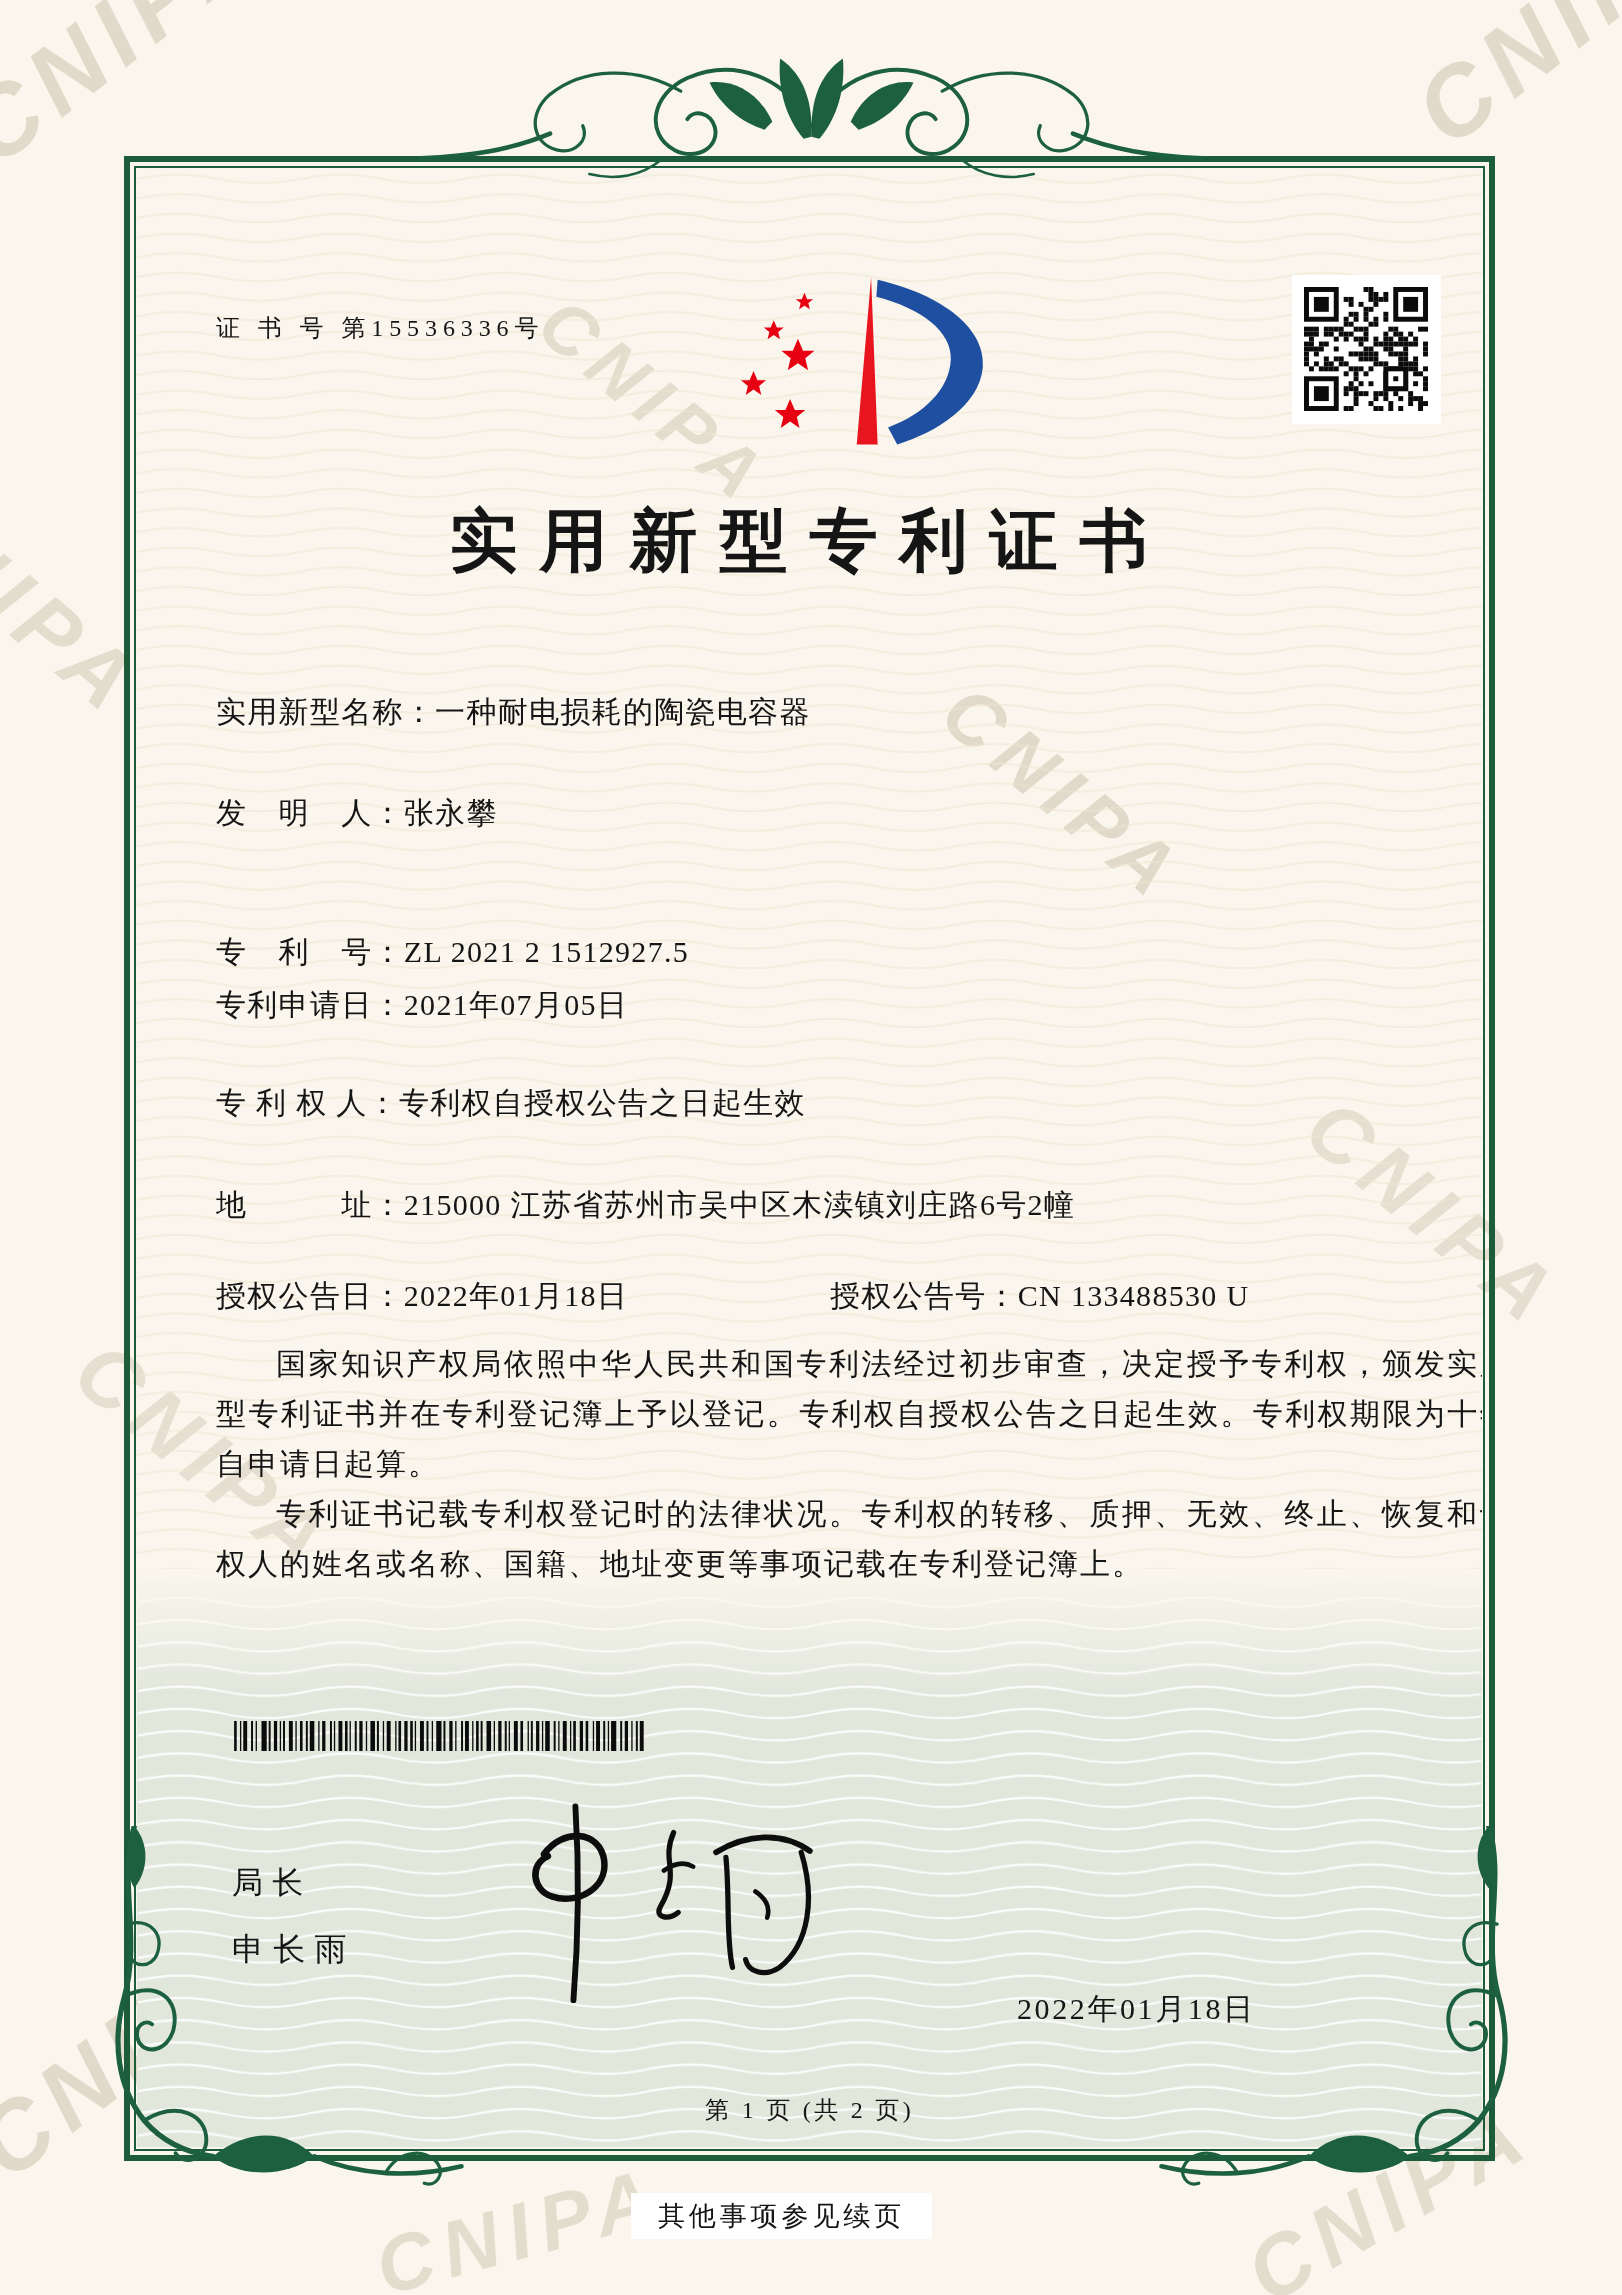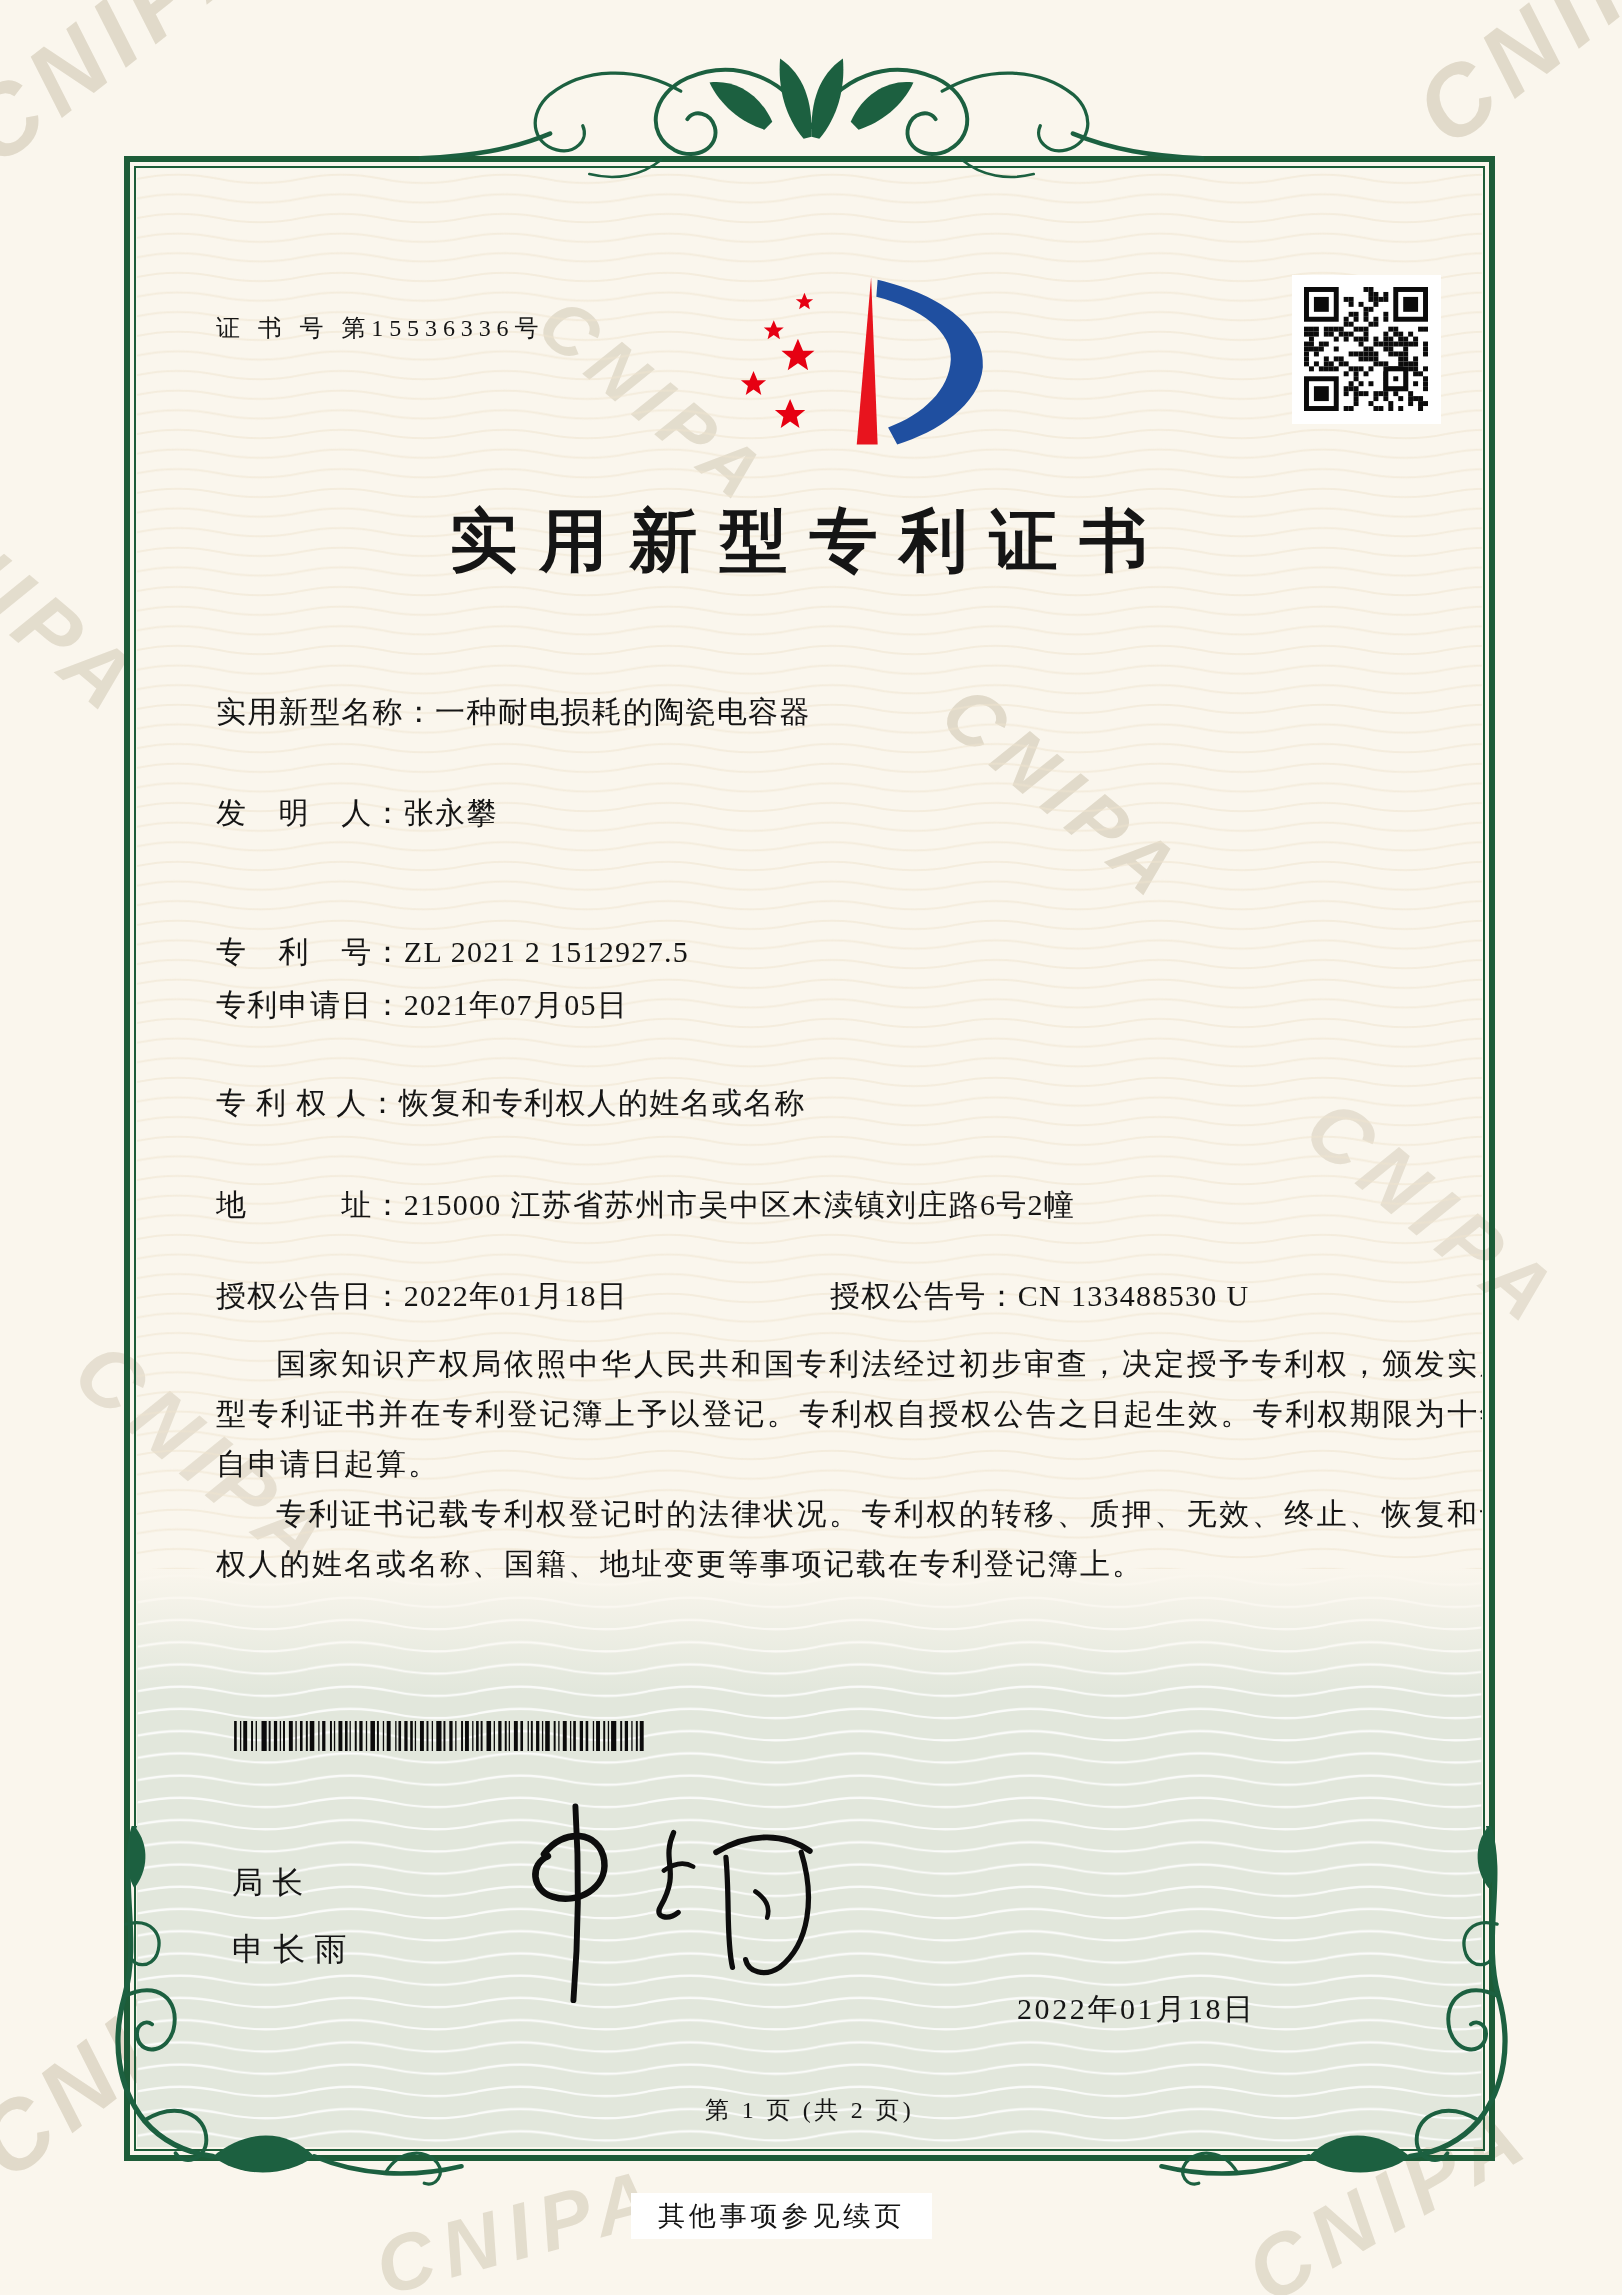--- a/index.html
+++ b/index.html
@@ -330,21 +330,21 @@
           </svg>
       </div>
 
       <div class="title">实用新型专利证书</div>
 
       <div id="fieldrows">
           <div class="frow" style="top: 523px;"><span class="lab">实用新型名称：</span><span>一种耐电损耗的陶瓷电容器</span></div>
           <div class="frow" style="top: 624px;"><span class="lab">发　明　人：</span><span>张永攀</span></div>
           <div class="frow" style="top: 763px;"><span class="lab">专　利　号：</span><span>ZL 2021 2 1512927.5</span></div>
           <div class="frow" style="top: 816px;"><span class="lab">专利申请日：</span><span>2021年07月05日</span></div>
-          <div class="frow" style="top: 914px;"><span class="lab">专 利 权 人：</span><span>恢复和专利权人的姓名或名称</span></div>
+          <div class="frow" style="top: 914px;"><span class="lab">专 利 权 人：</span><span>专利权自授权公告之日起生效</span></div>
           <div class="frow" style="top: 1016px;"><span class="lab">地　　　址：</span><span>215000 江苏省苏州市吴中区木渎镇刘庄路6号2幢</span></div>
         </div>
 
       <div class="frow" style="top:1107px;">
         <span>授权公告日：</span><span>2022年01月18日</span>
         <span class="grant2">
           <span>授权公告号：</span><span>CN 133488530 U</span>
         </span>
       </div>
 

